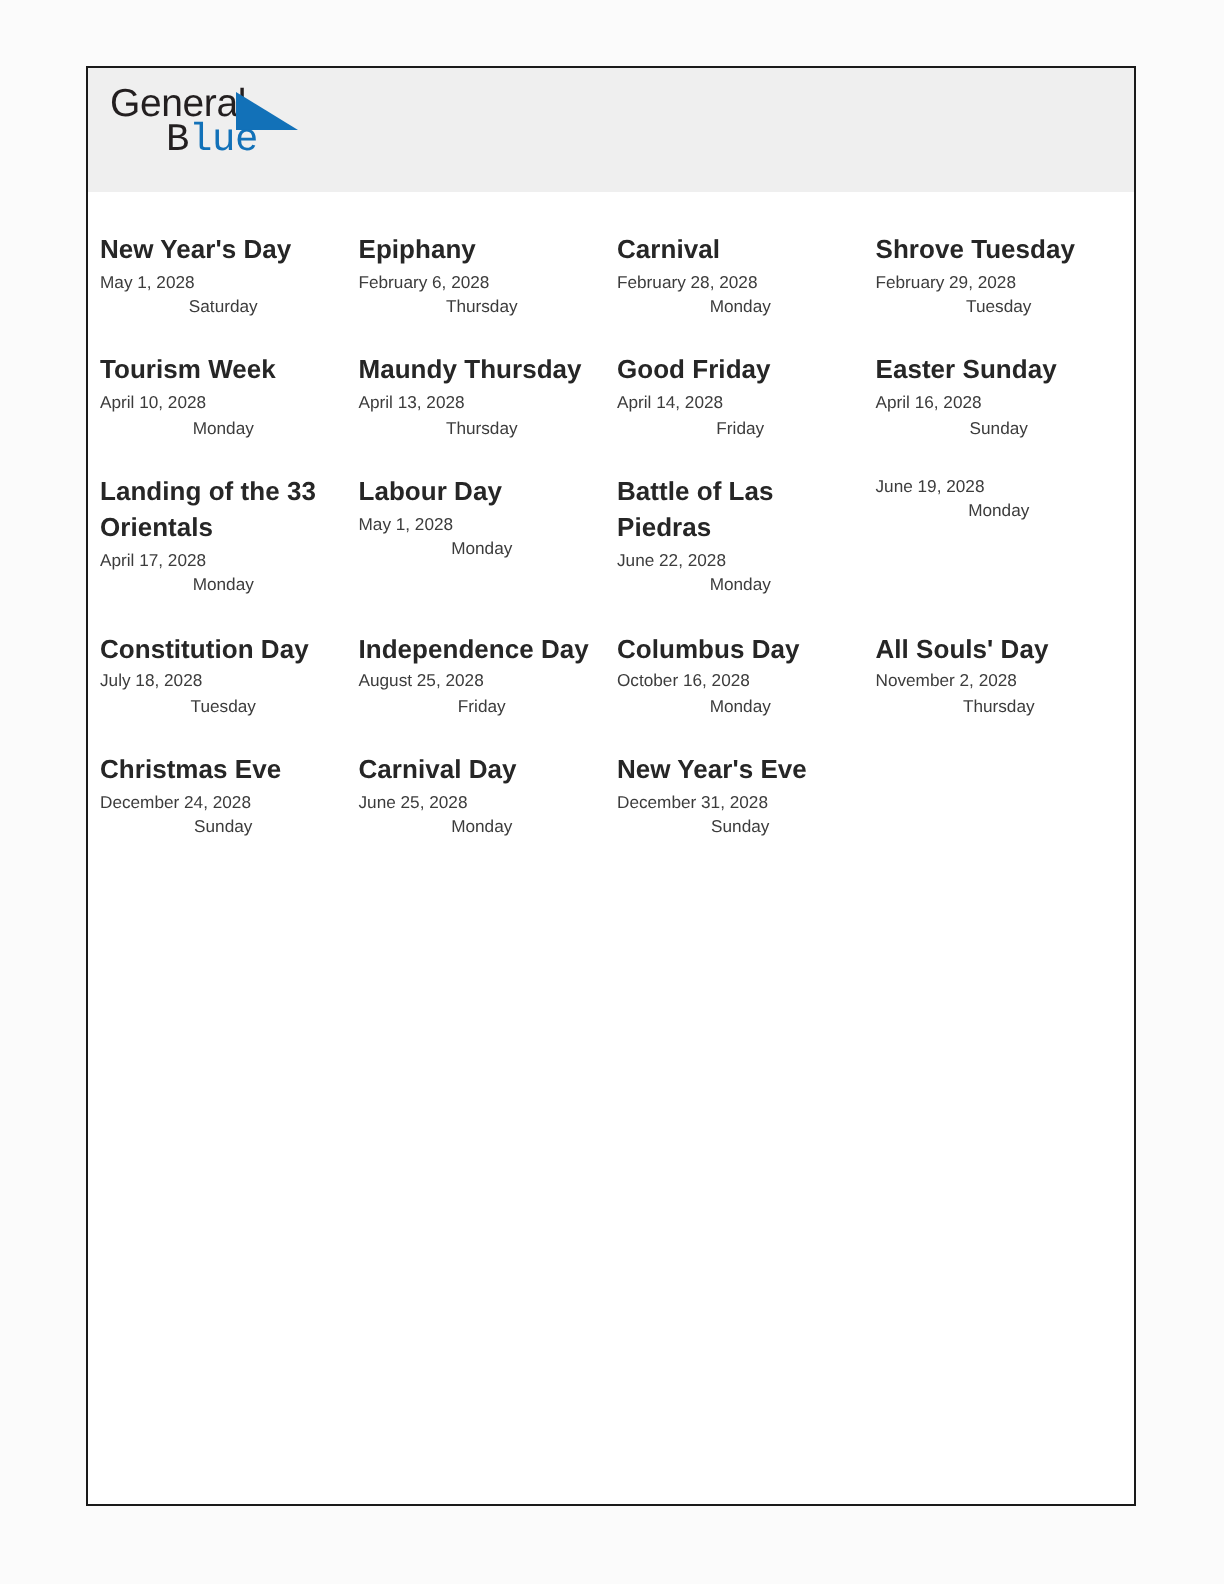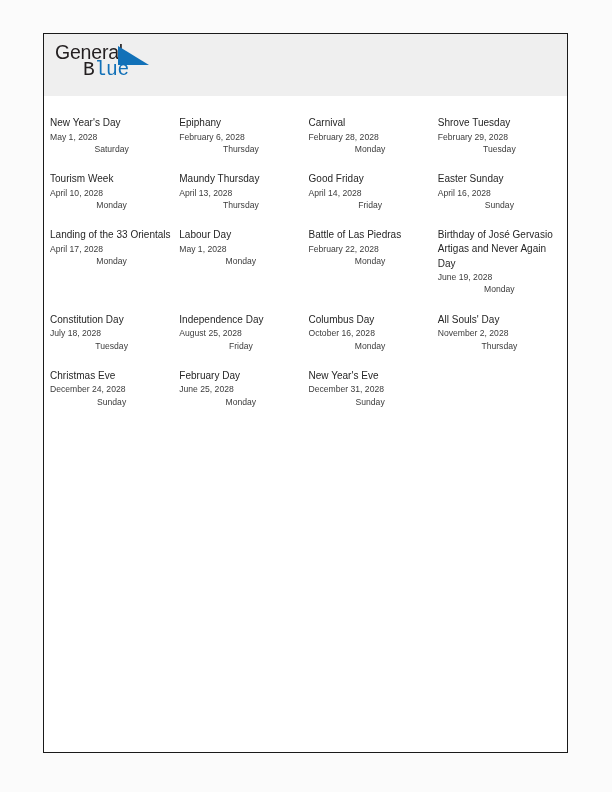--- a/index.html
+++ b/index.html
@@ -99,22 +99,22 @@
     box-sizing: border-box;
   }
   .cell:first-child {
     padding-left: 6px;
     width: 136px;
   }
   .cell.empty {
     visibility: hidden;
   }
   .h-name {
-    font-size: 10px;
-    font-weight: normal;
+    font-size: 13px;
+    font-weight: bold;
     color: #262626;
     line-height: 1.42;
     letter-spacing: 0.02px;
     margin-bottom: 0.5px;
   }
   .h-date {
     font-size: 8.6px;
     color: #3c3c3c;
     line-height: 1.42;
   }
@@ -199,25 +199,24 @@
         <div class="h-date">April 17, 2028</div>
         <div class="h-weekday">Monday</div>
       </div>
       <div class="cell">
         <div class="h-name">Labour Day</div>
         <div class="h-date">May 1, 2028</div>
         <div class="h-weekday">Monday</div>
       </div>
       <div class="cell">
         <div class="h-name">Battle of Las Piedras</div>
-        <div class="h-date">February 22, 2028</div>
-        <div class="h-weekday">Monday</div>
-      </div>
-      <div class="cell">
-        <div class="h-name">Birthday of José Gervasio Artigas and Never Again Day</div>
+        <div class="h-date">June 22, 2028</div>
+        <div class="h-weekday">Monday</div>
+      </div>
+      <div class="cell">
         <div class="h-date">June 19, 2028</div>
         <div class="h-weekday">Monday</div>
       </div>
     </div>
 
     <div class="row">
       <div class="cell">
         <div class="h-name">Constitution Day</div>
         <div class="h-date">July 18, 2028</div>
         <div class="h-weekday">Tuesday</div>
@@ -239,21 +238,21 @@
       </div>
     </div>
 
     <div class="row">
       <div class="cell">
         <div class="h-name">Christmas Eve</div>
         <div class="h-date">December 24, 2028</div>
         <div class="h-weekday">Sunday</div>
       </div>
       <div class="cell">
-        <div class="h-name">February Day</div>
+        <div class="h-name">Carnival Day</div>
         <div class="h-date">June 25, 2028</div>
         <div class="h-weekday">Monday</div>
       </div>
       <div class="cell">
         <div class="h-name">New Year's Eve</div>
         <div class="h-date">December 31, 2028</div>
         <div class="h-weekday">Sunday</div>
       </div>
       <div class="cell empty">
         <div class="h-name"></div>

